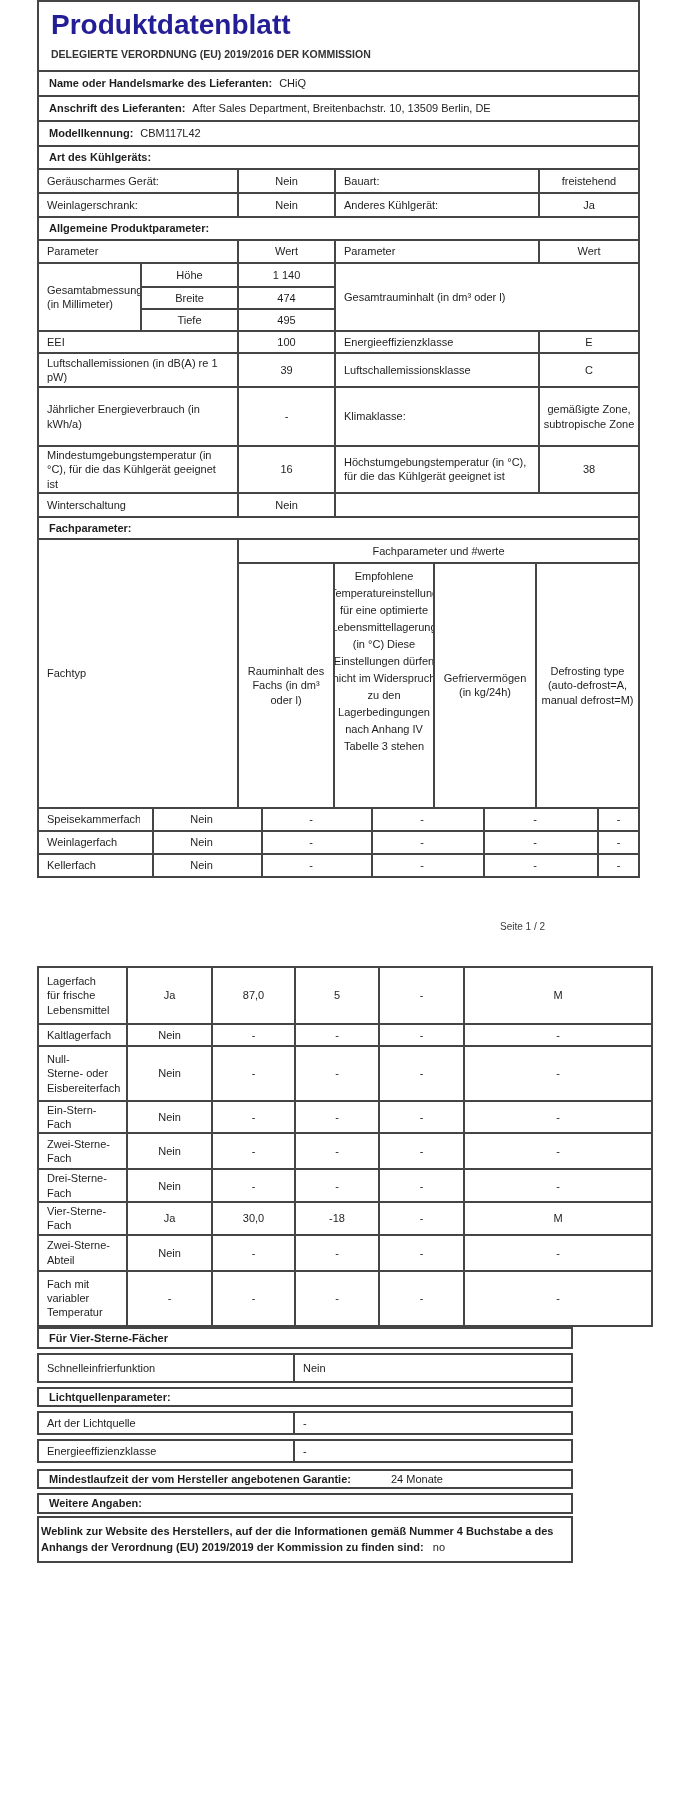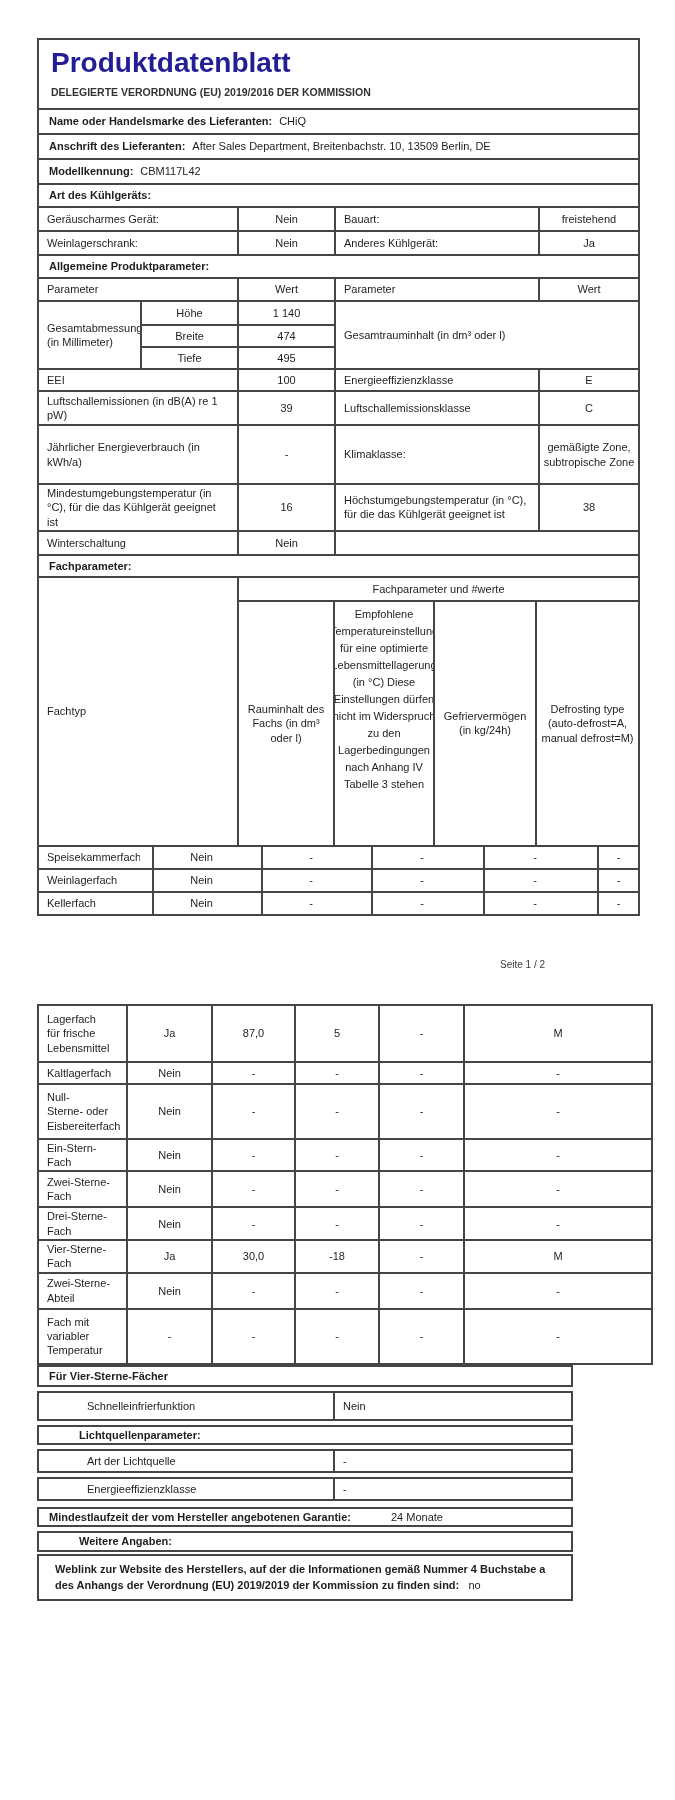--- a/index.html
+++ b/index.html
@@ -6,21 +6,21 @@
     --bc:#454545;
     --txt:#1e1e1e;
   }
   html,body{margin:0;padding:0;}
   body{
     width:675px;height:1800px;background:#ffffff;overflow:hidden;
     font-family:"Liberation Sans",sans-serif;font-size:11px;color:var(--txt);
     line-height:1.3;
   }
   .stack{margin-left:37px;}
-  #page1{width:603px;margin-top:38px;border-radius:12px;}
+  #page1{width:603px;border-radius:12px;}
   .box{border:2px solid var(--bc);background:#fff;box-sizing:border-box;}
   #page1 .box + .box{margin-top:-2px;}
   .titlebox{padding:8px 12px 6px 12px;height:72px;box-sizing:border-box;}
   .doc-title{font-size:28px;font-weight:bold;color:#241e96;letter-spacing:0px;line-height:1.1;}
   .doc-sub{font-size:10.5px;font-weight:bold;color:#333;margin-top:7px;}
   .lrow{display:flex;align-items:center;min-height:24px;padding:1px 10px;}
   .lrow .lab{font-weight:bold;}
   .lrow .val{margin-left:7px;}
   .sechead{font-weight:bold;display:flex;align-items:center;min-height:22px;padding:1px 10px;}
   
@@ -33,25 +33,25 @@
   .r3{grid-template-columns:198px 97px 1fr;}
   .dims{grid-template-columns:101px 97px 97px 204px 1fr;grid-auto-rows:22px;}
   .fhead{grid-template-columns:198px 96px 100px 102px 1fr;grid-template-rows:22px 245px;}
   .frow{grid-template-columns:101px 97px 98px 100px 102px 1fr;gap:12px;}
   .p2row{grid-template-columns:87px 85px 83px 84px 85px 1fr;}
   .pre{white-space:pre-line;}
   .tallhead{line-height:1.55;}
   .footer{width:508px;text-align:right;font-size:10px;color:#3b3b3b;margin-top:42px;}
   #page2table{width:616px;margin-top:33px;}
   .wide{width:536px;}
-  .mt4{margin-top:4px;padding-left:40px;}
+  .mt4{margin-top:4px;}
   .mt6{margin-top:6px;gap:33px;}
   .mt2{margin-top:2px;}
   .r2{grid-template-columns:254px 1fr;}
-  .weblink{padding:5px 16px;line-height:1.5;}
+  .weblink{padding:5px 2px;line-height:1.5;}
   .weblink .lab{font-weight:bold;}
 </style>
 </head>
 <body>
 
 <div class="stack" id="page1">
 
   <div class="box titlebox">
     <div class="doc-title">Produktdatenblatt</div>
     <div class="doc-sub">DELEGIERTE VERORDNUNG (EU) 2019/2016 DER KOMMISSION</div>

